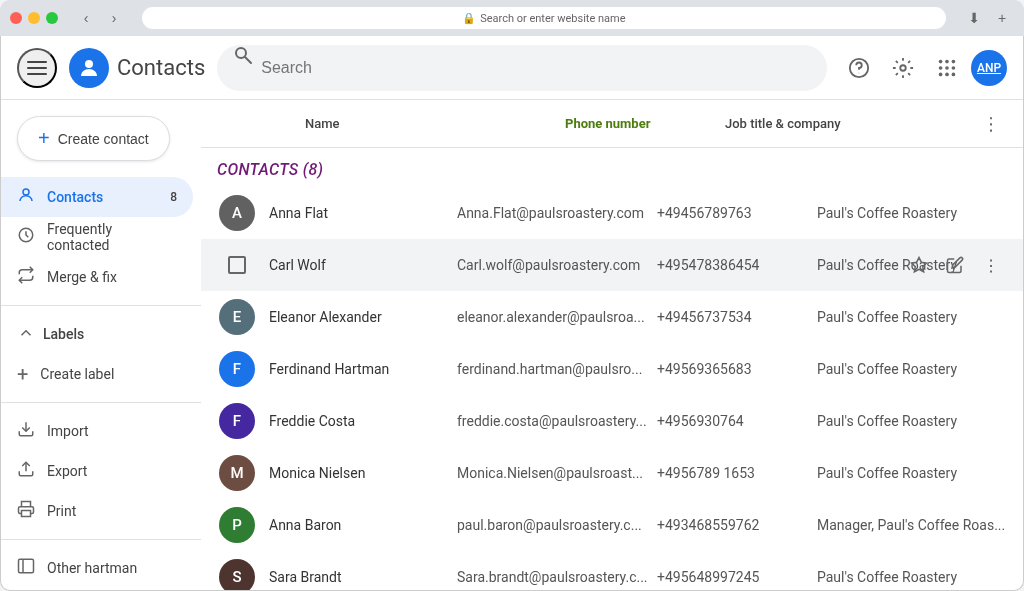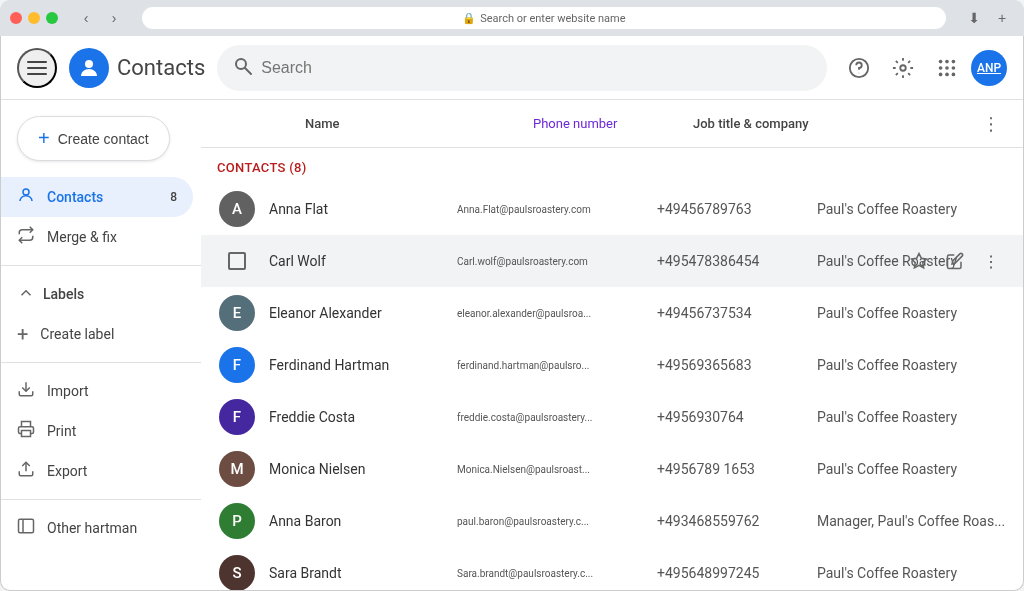--- a/index.html
+++ b/index.html
@@ -98,21 +98,20 @@
     .app-name {
       font-size: 22px; color: #444; font-weight: 400;
     }
     .search-bar {
       flex: 1;
       max-width: 720px;
       height: 46px;
       background: #f1f3f4;
       border-radius: 24px;
       display: flex;
-      align-items: center;
       padding: 0 16px;
       gap: 8px;
       margin: 0 auto;
     }
     .search-bar input {
       background: none; border: none; outline: none;
       font-size: 16px; color: #333; flex: 1; width: 100%;
     }
     .search-icon { color: #666; font-size: 18px; }
     .top-bar-actions {
@@ -212,30 +211,31 @@
       padding: 0 16px;
       height: 48px;
       border-bottom: 1px solid #e0e0e0;
       position: sticky;
       top: 0;
       background: #fff;
       z-index: 1;
     }
     .col-name { flex: 0 0 240px; font-size: 13px; color: #444; font-weight: 500; }
     .col-email { flex: 0 0 200px; font-size: 13px; color: #444; font-weight: 500; }
-    .col-phone { flex: 0 0 160px; font-size: 13px; color: #6d28d9; font-weight: 400; }
+    .col-phone { flex: 0 0 160px; font-size: 13px; color: #4d7c0f; font-weight: 700; margin-left: 32px; }
     .col-job { flex: 1; font-size: 13px; color: #444; font-weight: 500; }
     .more-vert { font-size: 18px; color: #666; cursor: pointer; margin-left: auto; }
 
     .contacts-count {
       padding: 12px 16px 8px;
-      font-size: 13px;
-      color: #b91c1c;
+      font-size: 16px;
+      color: #701a75;
       font-weight: 500;
       letter-spacing: 0.3px;
+      font-style: italic;
     }
 
     .contact-row {
       display: flex;
       align-items: center;
       padding: 0 16px;
       height: 52px;
       cursor: pointer;
       position: relative;
     }
@@ -263,21 +263,21 @@
       width: 36px; height: 36px; border-radius: 50%;
       display: flex; align-items: center; justify-content: center;
       color: white; font-size: 15px; font-weight: 500;
       flex-shrink: 0;
     }
     .contact-name {
       font-size: 14px; color: #333; white-space: nowrap; overflow: hidden; text-overflow: ellipsis;
     }
     .contact-email {
       flex: 0 0 200px;
-      font-size: 10px; color: #555;
+      font-size: 14px; color: #555;
       white-space: nowrap; overflow: hidden; text-overflow: ellipsis;
     }
     .contact-phone {
       flex: 0 0 160px;
       font-size: 14px; color: #555;
     }
     .contact-job {
       flex: 1;
       font-size: 14px; color: #555;
       white-space: nowrap; overflow: hidden; text-overflow: ellipsis;
@@ -394,20 +394,29 @@
         <span class="sidebar-icon">
           <svg width="18" height="18" viewBox="0 0 24 24" fill="none" stroke="#1a73e8" stroke-width="2">
             <circle cx="12" cy="8" r="4"></circle>
             <path d="M4 20c0-4 3.6-7 8-7s8 3 8 7"></path>
           </svg>
         </span>
         <span>Contacts</span>
         <span class="sidebar-badge">8</span>
       </div>
 
+      <div class="sidebar-item">
+        <span class="sidebar-icon">
+          <svg width="18" height="18" viewBox="0 0 24 24" fill="none" stroke="#666" stroke-width="2">
+            <circle cx="12" cy="12" r="9"></circle>
+            <polyline points="12 7 12 12 15 15"></polyline>
+          </svg>
+        </span>
+        <span>Frequently contacted</span>
+      </div>
 
       <div class="sidebar-item">
         <span class="sidebar-icon">
           <svg width="18" height="18" viewBox="0 0 24 24" fill="none" stroke="#666" stroke-width="2">
             <polyline points="17 1 21 5 17 9"></polyline>
             <path d="M3 11V9a4 4 0 0 1 4-4h14"></path>
             <polyline points="7 23 3 19 7 15"></polyline>
             <path d="M21 13v2a4 4 0 0 1-4 4H3"></path>
           </svg>
         </span>
@@ -439,37 +448,37 @@
             <polyline points="7 10 12 15 17 10"></polyline>
             <line x1="12" y1="15" x2="12" y2="3"></line>
           </svg>
         </span>
         <span>Import</span>
       </div>
 
       <div class="sidebar-item">
         <span class="sidebar-icon">
           <svg width="18" height="18" viewBox="0 0 24 24" fill="none" stroke="#666" stroke-width="2">
+            <path d="M21 15v4a2 2 0 0 1-2 2H5a2 2 0 0 1-2-2v-4"></path>
+            <polyline points="17 8 12 3 7 8"></polyline>
+            <line x1="12" y1="3" x2="12" y2="15"></line>
+          </svg>
+        </span>
+        <span>Export</span>
+      </div>
+
+      <div class="sidebar-item">
+        <span class="sidebar-icon">
+          <svg width="18" height="18" viewBox="0 0 24 24" fill="none" stroke="#666" stroke-width="2">
             <polyline points="6 9 6 2 18 2 18 9"></polyline>
             <path d="M6 18H4a2 2 0 0 1-2-2v-5a2 2 0 0 1 2-2h16a2 2 0 0 1 2 2v5a2 2 0 0 1-2 2h-2"></path>
             <rect x="6" y="14" width="12" height="8"></rect>
           </svg>
         </span>
         <span>Print</span>
-      </div>
-
-      <div class="sidebar-item">
-        <span class="sidebar-icon">
-          <svg width="18" height="18" viewBox="0 0 24 24" fill="none" stroke="#666" stroke-width="2">
-            <path d="M21 15v4a2 2 0 0 1-2 2H5a2 2 0 0 1-2-2v-4"></path>
-            <polyline points="17 8 12 3 7 8"></polyline>
-            <line x1="12" y1="3" x2="12" y2="15"></line>
-          </svg>
-        </span>
-        <span>Export</span>
       </div>
 
       <div class="sidebar-divider"></div>
 
       <div class="sidebar-item">
         <span class="sidebar-icon">
           <svg width="18" height="18" viewBox="0 0 24 24" fill="none" stroke="#666" stroke-width="2">
             <rect x="2" y="3" width="20" height="18" rx="2"></rect>
             <line x1="8" y1="3" x2="8" y2="21"></line>
           </svg>

